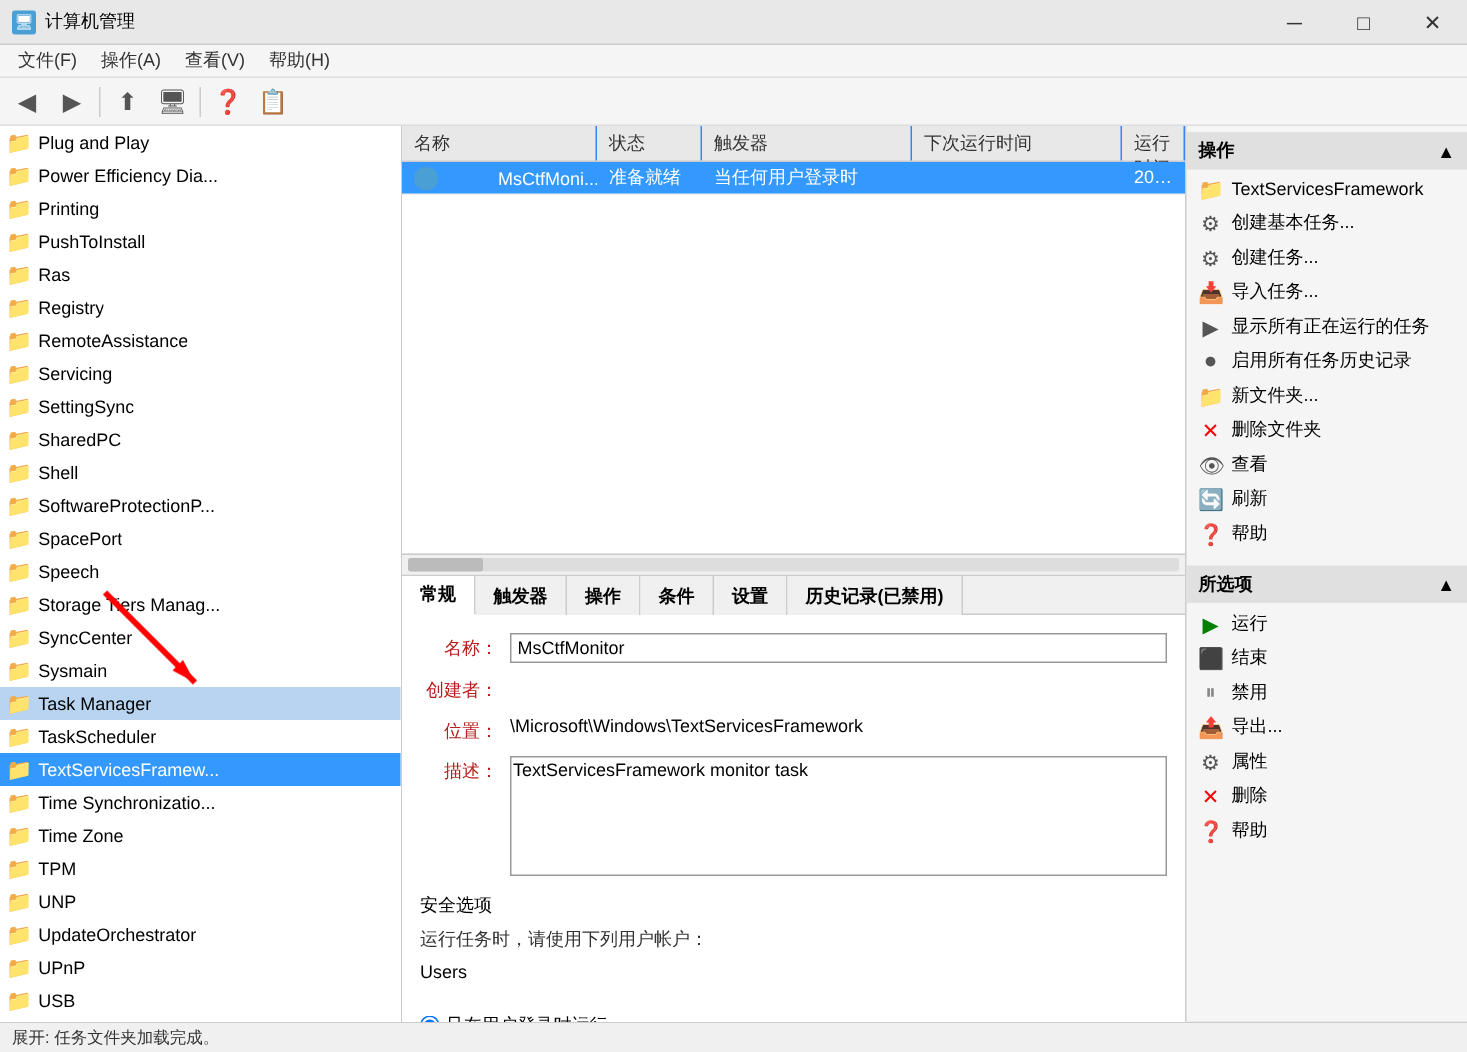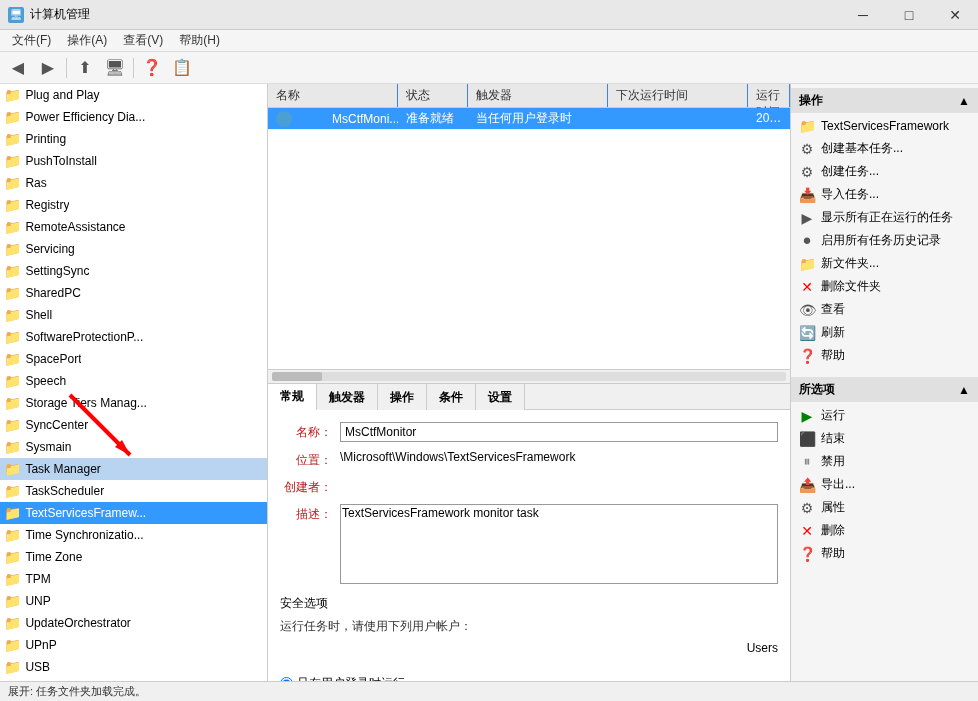--- a/index.html
+++ b/index.html
@@ -54,21 +54,21 @@
     .tab.active { background: white; border-bottom: 1px solid white; margin-bottom: -1px; z-index: 1; }
     .details-content { padding: 12px; overflow-y: auto; flex: 1; background: white; }
     .detail-row { display: flex; margin-bottom: 8px; align-items: flex-start; }
     .detail-label { width: 60px; font-size: 12px; color: #b91c1c; flex-shrink: 0; text-align: right; padding-right: 8px; margin-top: 2px; }
     .detail-value { flex: 1; font-size: 12px; }
     .detail-input { width: 100%; border: 1px solid #999; padding: 2px 4px; font-size: 12px; font-family: inherit; }
     .detail-textarea { width: 100%; border: 1px solid #999; padding: 1px; font-size: 12px; font-family: inherit; height: 80px; resize: none; }
     .security-section { margin-top: 8px; }
     .security-title { font-size: 12px; font-weight: normal; margin-bottom: 6px; }
     .security-desc { font-size: 12px; margin-bottom: 6px; color: #333; }
-    .security-user { font-size: 12px; margin-bottom: 20px; text-align: right; }
+    .security-user { font-size: 12px; margin-bottom: 20px; }
     .radio-option { display: flex; align-items: center; gap: 4px; margin-bottom: 4px; }
     .radio-option input { margin: 0; }
 
     
     .right-panel { width: 188px; background: #f5f5f5; border-left: 1px solid #ccc; overflow-y: auto; flex-shrink: 0; }
     .right-section { padding: 4px 0; }
     .right-section-header { background: #e0e0e0; padding: 4px 8px; font-size: 12px; font-weight: bold; display: flex; justify-content: space-between; align-items: center; cursor: pointer; }
     .right-section-items { padding: 2px 0; }
     .right-item { display: flex; align-items: center; padding: 3px 8px; cursor: pointer; font-size: 12px; gap: 6px; }
     .right-item-icon { font-size: 14px; color: #555; width: 16px; text-align: center; flex-shrink: 0; }
@@ -269,36 +269,37 @@
         </div>
       </div>
 
       <div class="details-panel">
         <div class="tab-bar">
           <div class="tab active">常规</div>
           <div class="tab">触发器</div>
           <div class="tab">操作</div>
           <div class="tab">条件</div>
           <div class="tab">设置</div>
+          <div class="tab">历史记录(已禁用)</div>
         </div>
 
         <div class="details-content">
           <div class="detail-row">
             <div class="detail-label">名称：</div>
             <div style="flex:1;">
               <input type="text" class="detail-input" value="MsCtfMonitor" style="">
             </div>
           </div>
           <div class="detail-row">
+            <div class="detail-label">创建者：</div>
+            <div class="detail-value"></div>
+          </div>
+          <div class="detail-row">
             <div class="detail-label">位置：</div>
             <div class="detail-value">\Microsoft\Windows\TextServicesFramework</div>
-          </div>
-          <div class="detail-row">
-            <div class="detail-label">创建者：</div>
-            <div class="detail-value"></div>
           </div>
           <div class="detail-row">
             <div class="detail-label">描述：</div>
             <div style="flex:1;">
               <textarea class="detail-textarea" style="">TextServicesFramework monitor task</textarea>
             </div>
           </div>
 
           <div class="security-section">
             <div class="security-title">安全选项</div>

